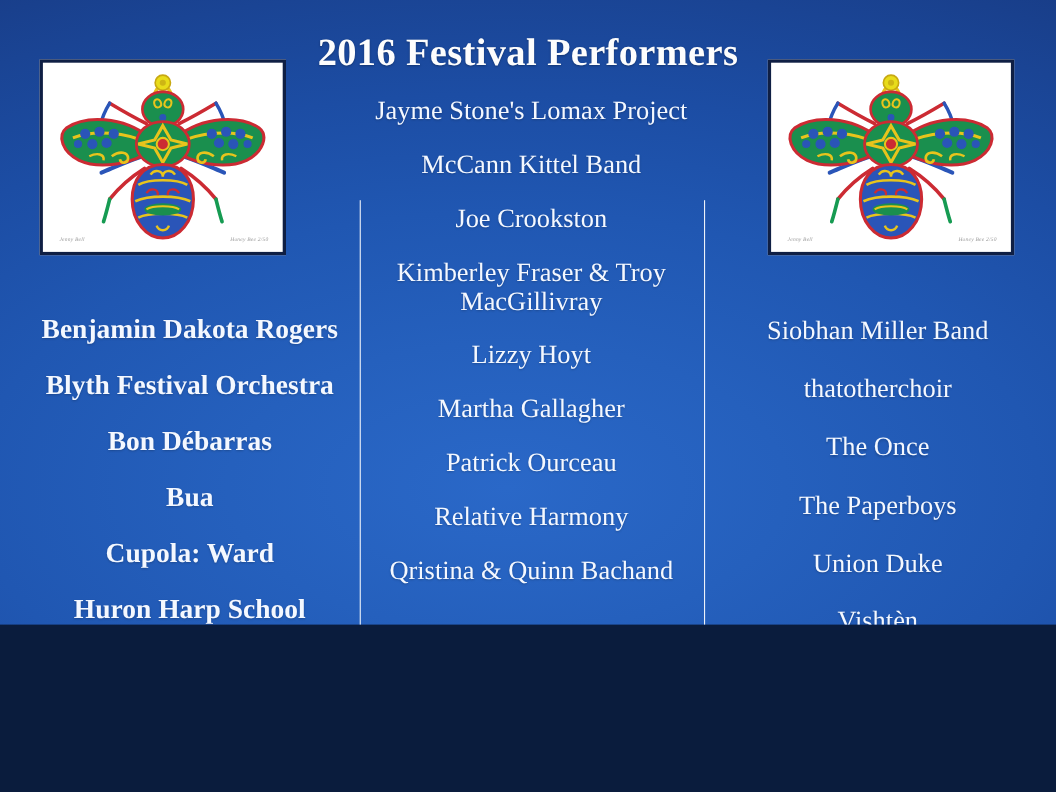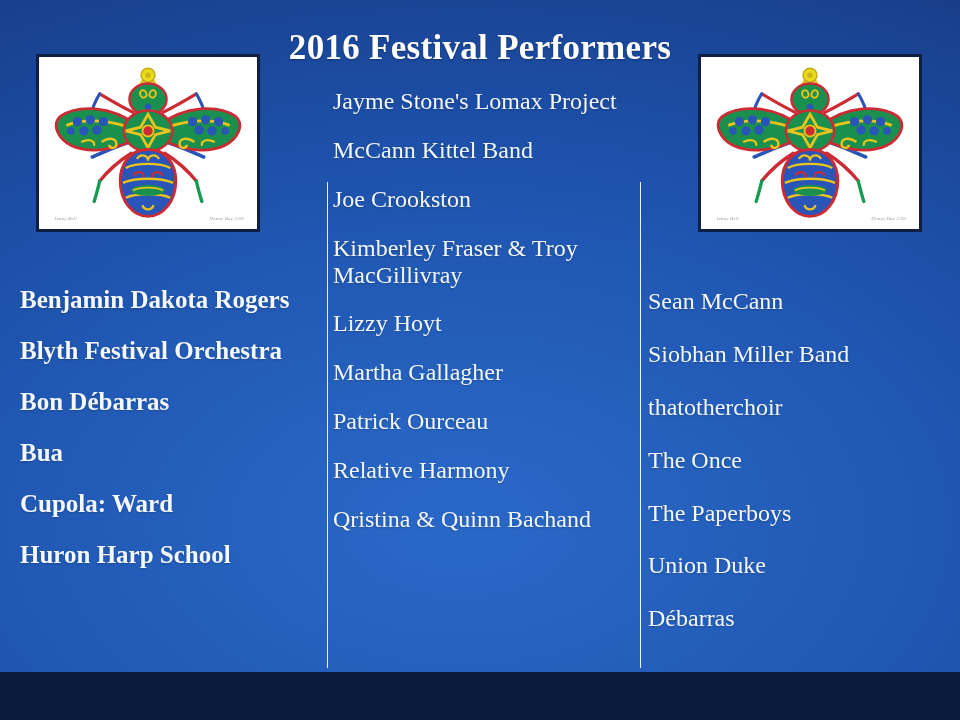--- a/index.html
+++ b/index.html
@@ -3,21 +3,21 @@
 <meta charset="utf-8">
 <style>
   html, body {
     margin: 0;
     padding: 0;
     background: #0a1c3d;
   }
   .slide {
     position: relative;
     width: 960px;
-    height: 672px;
+    height: 568px;
     overflow: hidden;
     background: radial-gradient(ellipse 120% 105% at 48% 78%,
                 #2a68c8 0%,
                 #2560bd 22%,
                 #2057b2 42%,
                 #1c4da4 60%,
                 #1a4494 76%,
                 #183c86 89%,
                 #16357a 100%);
     font-family: "Liberation Serif", "DejaVu Serif", serif;
@@ -77,21 +77,21 @@
     height: 486px;
     background: rgba(255,255,255,0.92);
   }
   .divider.d1 { left: 327px; }
   .divider.d2 { left: 640px; }
 
   
   .col {
     position: absolute;
     box-sizing: border-box;
-    text-align: left;
+    text-align: center;
   }
   .col .name {
     color: #f4f8ff;
     text-shadow: 0 1px 2px rgba(0,0,0,0.22);
     line-height: 1.12;
   }
 
   .col-left {
     left: 20px;
     top: 286px;
@@ -276,22 +276,21 @@
     <div class="name">Joe Crookston</div>
     <div class="name">Kimberley Fraser &amp; Troy MacGillivray</div>
     <div class="name">Lizzy Hoyt</div>
     <div class="name">Martha Gallagher</div>
     <div class="name">Patrick Ourceau</div>
     <div class="name">Relative Harmony</div>
     <div class="name">Qristina &amp; Quinn Bachand</div>
   </div>
 
   <div class="col col-right">
-    <div class="name">Sean McCann</div>
     <div class="name">Siobhan Miller Band</div>
     <div class="name">thatotherchoir</div>
     <div class="name">The Once</div>
     <div class="name">The Paperboys</div>
     <div class="name">Union Duke</div>
-    <div class="name">Débarras</div>
+    <div class="name">Vishtèn</div>
   </div>
 
 </div>
 
 </body></html>

